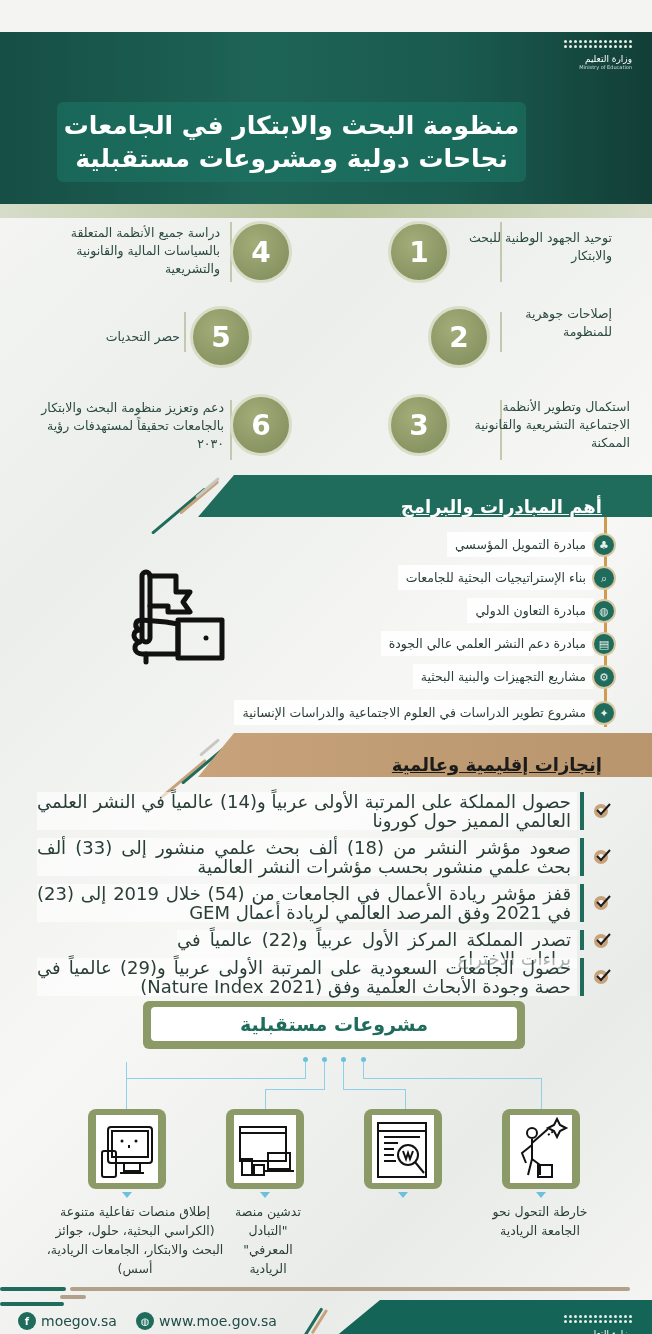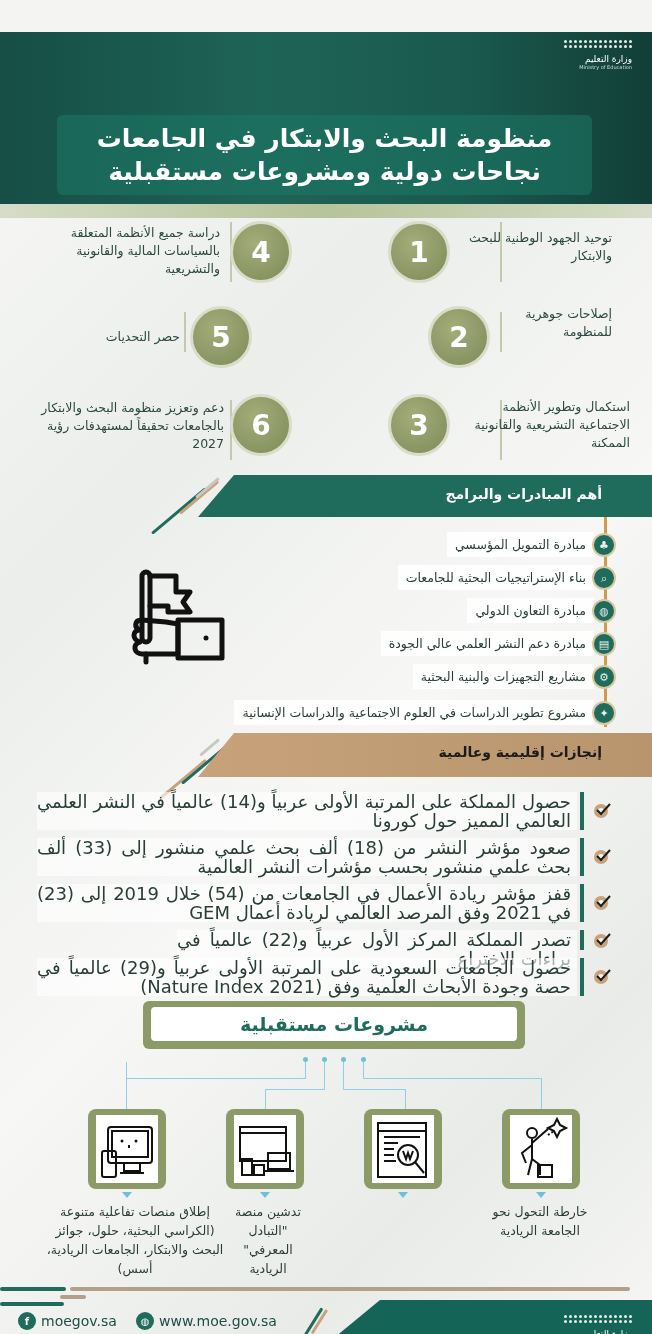--- a/index.html
+++ b/index.html
@@ -11,39 +11,39 @@
     
     .header { position: absolute; left: 0; top: 0; width: 652px; height: 175px;
       background: linear-gradient(90deg, #164e45 0%, #1e6456 40%, #1a5a4f 70%, #123f37 100%); }
     .header-bottom { position: absolute; left: 0; top: 172px; width: 652px; height: 14px;
       background: linear-gradient(90deg, #d6dcc8, #b7c39a 50%, #d6dcc8); }
     .logo { position: absolute; right: 20px; top: 8px; text-align: right; color: #fff; }
     .logo-dots { display: grid; grid-template-columns: repeat(14, 3px); gap: 2px; justify-content: end; }
     .logo-dots span { width: 3px; height: 3px; background: #e7efe9; border-radius: 50%; }
     .logo-ar { font-size: 9px; margin-top: 6px; }
     .logo-en { font-size: 5px; opacity: .8; }
-    .title-box { position: absolute; left: 57px; top: 83px; width: 535px; height: 80px;
+    .title-box { position: absolute; left: 57px; top: 70px; width: 469px; height: 80px;
       background: rgba(28,120,102,.55); border-radius: 6px; text-align: center; color: #fff;
       display: flex; flex-direction: column; justify-content: center; }
     .title-box div { font-size: 25px; font-weight: bold; line-height: 33px; }
 
     
     .hub { position: absolute; left: 278px; top: 245px; width: 124px; height: 128px; border-radius: 50%;
       border: 6px solid #3a9a86; background: #fff; color: #1e6456; font-weight: bold; font-size: 12px;
       text-align: center; line-height: 15px; display: flex; align-items: center; justify-content: center; padding: 6px; }
     .num { position: absolute; width: 62px; height: 62px; border-radius: 50%;
       background: radial-gradient(circle at 40% 35%, #a3ad7a, #7d8a58); border: 3px solid #d9ddc7;
       color: #fff; font-size: 28px; font-weight: bold; display: flex; align-items: center; justify-content: center; }
     .effort { position: absolute; font-size: 12.5px; color: #2c4a43; line-height: 18px; text-align: right; }
     .vbar { position: absolute; width: 2px; background: #c3c8af; }
 
     
     .sec-green { position: absolute; left: 198px; top: 443px; width: 454px; height: 42px;
       background: #1f6b5c; clip-path: polygon(36px 0, 100% 0, 100% 100%, 0 100%); }
-    .sec-green span, .sec-tan span { position: absolute; right: 50px; top: 11px; color: #fff; font-size: 14px; font-weight: bold; }
+    .sec-green span, .sec-tan span { position: absolute; right: 50px; top: 21px; color: #fff; font-size: 18px; font-weight: bold; text-decoration: underline; }
     .slash { position: absolute; height: 3px; border-radius: 2px; transform-origin: left center; }
     .init-line { position: absolute; left: 604px; top: 485px; width: 3px; height: 210px; background: #d29a4c; }
     .init-item { position: absolute; right: 58px; height: 25px; background: rgba(255,255,255,.85);
       font-size: 12.5px; color: #2a3e38; line-height: 25px; padding: 0 8px; text-align: right; }
     .init-icon { position: absolute; left: 592px; width: 24px; height: 24px; border-radius: 50%;
       background: #1f6b5c; border: 2px solid #d8c8a2; color: #e8f0ec; font-size: 11px;
       display: flex; align-items: center; justify-content: center; }
     .flag-icon { position: absolute; left: 128px; top: 530px; width: 112px; height: 112px; }
 
     
@@ -140,21 +140,21 @@
   <div class="num" style="left:388px;top:362px">3</div>
   <div class="effort" dir="rtl" style="right:22px;top:366px;width:160px">استكمال وتطوير الأنظمة الاجتماعية التشريعية والقانونية الممكنة</div>
 
   <div class="num" style="left:230px;top:189px">4</div>
   <div class="effort" dir="rtl" style="left:40px;top:192px;width:180px">دراسة جميع الأنظمة المتعلقة بالسياسات المالية والقانونية والتشريعية</div>
 
   <div class="num" style="left:190px;top:274px">5</div>
   <div class="effort" dir="rtl" style="left:70px;top:296px;width:110px">حصر التحديات</div>
 
   <div class="num" style="left:230px;top:362px">6</div>
-  <div class="effort" dir="rtl" style="left:36px;top:367px;width:188px">دعم وتعزيز منظومة البحث والابتكار بالجامعات تحقيقاً لمستهدفات رؤية 2027</div>
+  <div class="effort" dir="rtl" style="left:36px;top:367px;width:188px">دعم وتعزيز منظومة البحث والابتكار بالجامعات تحقيقاً لمستهدفات رؤية ٢٠٣٠</div>
 
   <div class="slash" style="left:152px;top:500px;width:70px;background:#1f6b5c;transform:rotate(-40deg)"></div>
   <div class="slash" style="left:180px;top:480px;width:50px;background:#c7a27a;transform:rotate(-40deg)"></div>
   <div class="slash" style="left:196px;top:464px;width:30px;background:#c8c8c0;transform:rotate(-40deg)"></div>
   <div class="sec-green" dir="rtl">
     <span>أهم المبادرات والبرامج</span>
   </div>
   <div class="init-line"></div>
 
   <div class="init-item" dir="rtl" style="top:500px">مبادرة التمويل المؤسسي</div>

